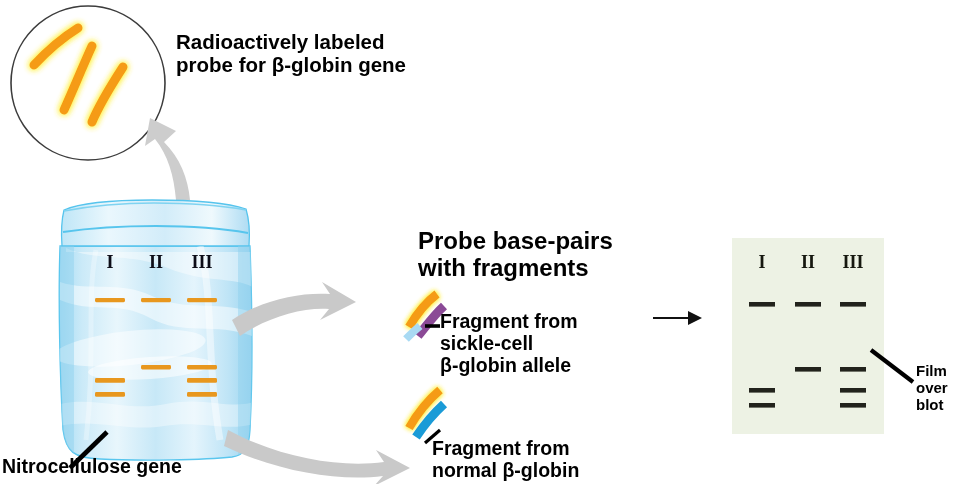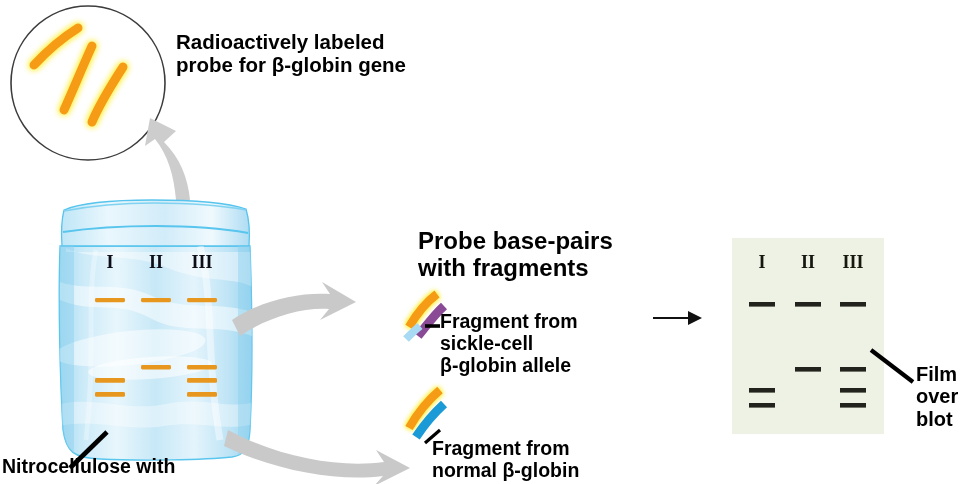--- a/index.html
+++ b/index.html
@@ -19,21 +19,21 @@
     font-weight:bold;
     color:#000000;
     line-height:1.12;
     white-space:pre;
   }
   .t-probe-label { left:176px; top:31px; font-size:20.5px; }
   .t-basepairs   { left:418px; top:228px; font-size:24px; }
   .t-frag-sickle { left:440px; top:311px; font-size:19.5px; }
   .t-frag-normal { left:432px; top:438px; font-size:19.5px; }
   .t-nitro       { left:2px;  top:456px; font-size:19.5px; }
-  .t-film        { left:916px; top:363px; font-size:20px; }
+  .t-film        { left:916px; top:363px; font-size:15px; }
 
   .lane-lab {
     position:absolute;
     font-family:"Liberation Serif", serif;
     font-weight:bold;
     font-size:18px;
     color:#0d0d18;
     text-align:center;
     white-space:pre;
   }
@@ -214,21 +214,21 @@
   </svg>
 
   <div class="txt t-probe-label">Radioactively labeled<br>probe for β-globin gene</div>
 
   <div class="txt t-basepairs">Probe base-pairs<br>with fragments</div>
 
   <div class="txt t-frag-sickle">Fragment from<br>sickle-cell<br>β-globin allele</div>
 
   <div class="txt t-frag-normal">Fragment from<br>normal β-globin<br>allele</div>
 
-  <div class="txt t-nitro">Nitrocellulose with</div>
+  <div class="txt t-nitro">Nitrocellulose gene</div>
 
   <div class="txt t-film">Film<br>over<br>blot</div>
 
   <div class="lane-lab" style="left:94px; top:252px; width:32px;">I</div>
   <div class="lane-lab" style="left:140px; top:252px; width:32px;">II</div>
   <div class="lane-lab" style="left:186px; top:252px; width:32px;">III</div>
 
   <div class="lane-lab film" style="left:746px; top:252px; width:32px;">I</div>
   <div class="lane-lab film" style="left:792px; top:252px; width:32px;">II</div>
   <div class="lane-lab film" style="left:837px; top:252px; width:32px;">III</div>

